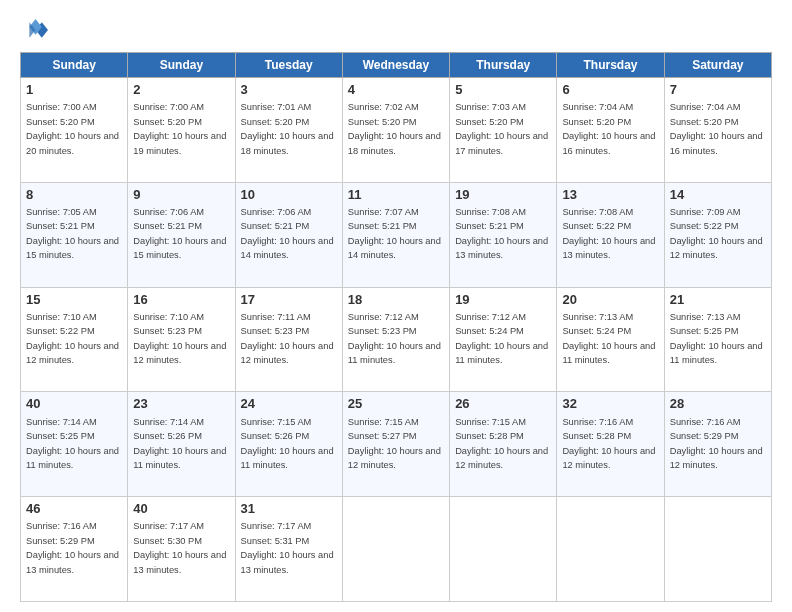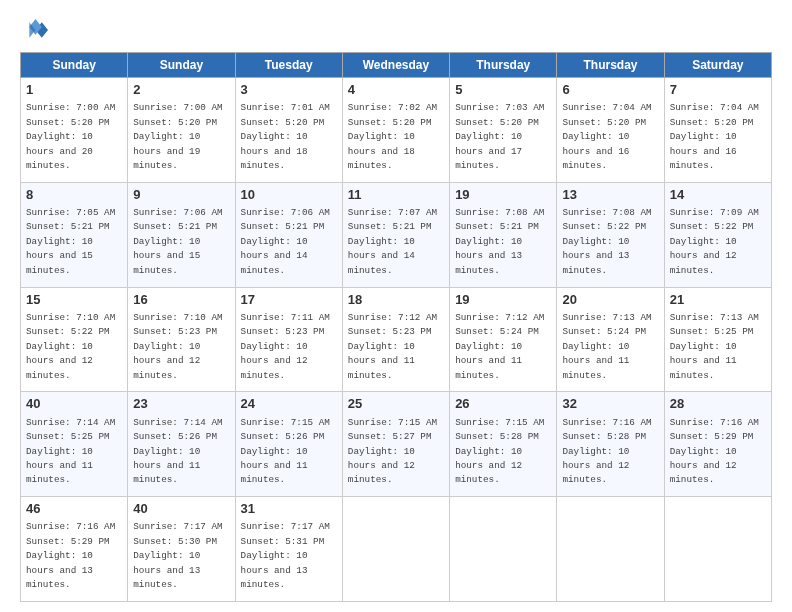--- a/index.html
+++ b/index.html
@@ -84,21 +84,20 @@
       font-size: 13px;
       font-weight: bold;
       color: #333;
       display: block;
       margin-bottom: 1px;
     }
     .day-info {
       font-size: 9.3px;
       color: #444;
       line-height: 1.45;
-      font-family: Liberation Mono, monospace;
     }
     td.empty {
       background: #f9f9f9;
     }
   </style>
 </head>
 <body>
 
 <div class="page">
   <div class="header">

